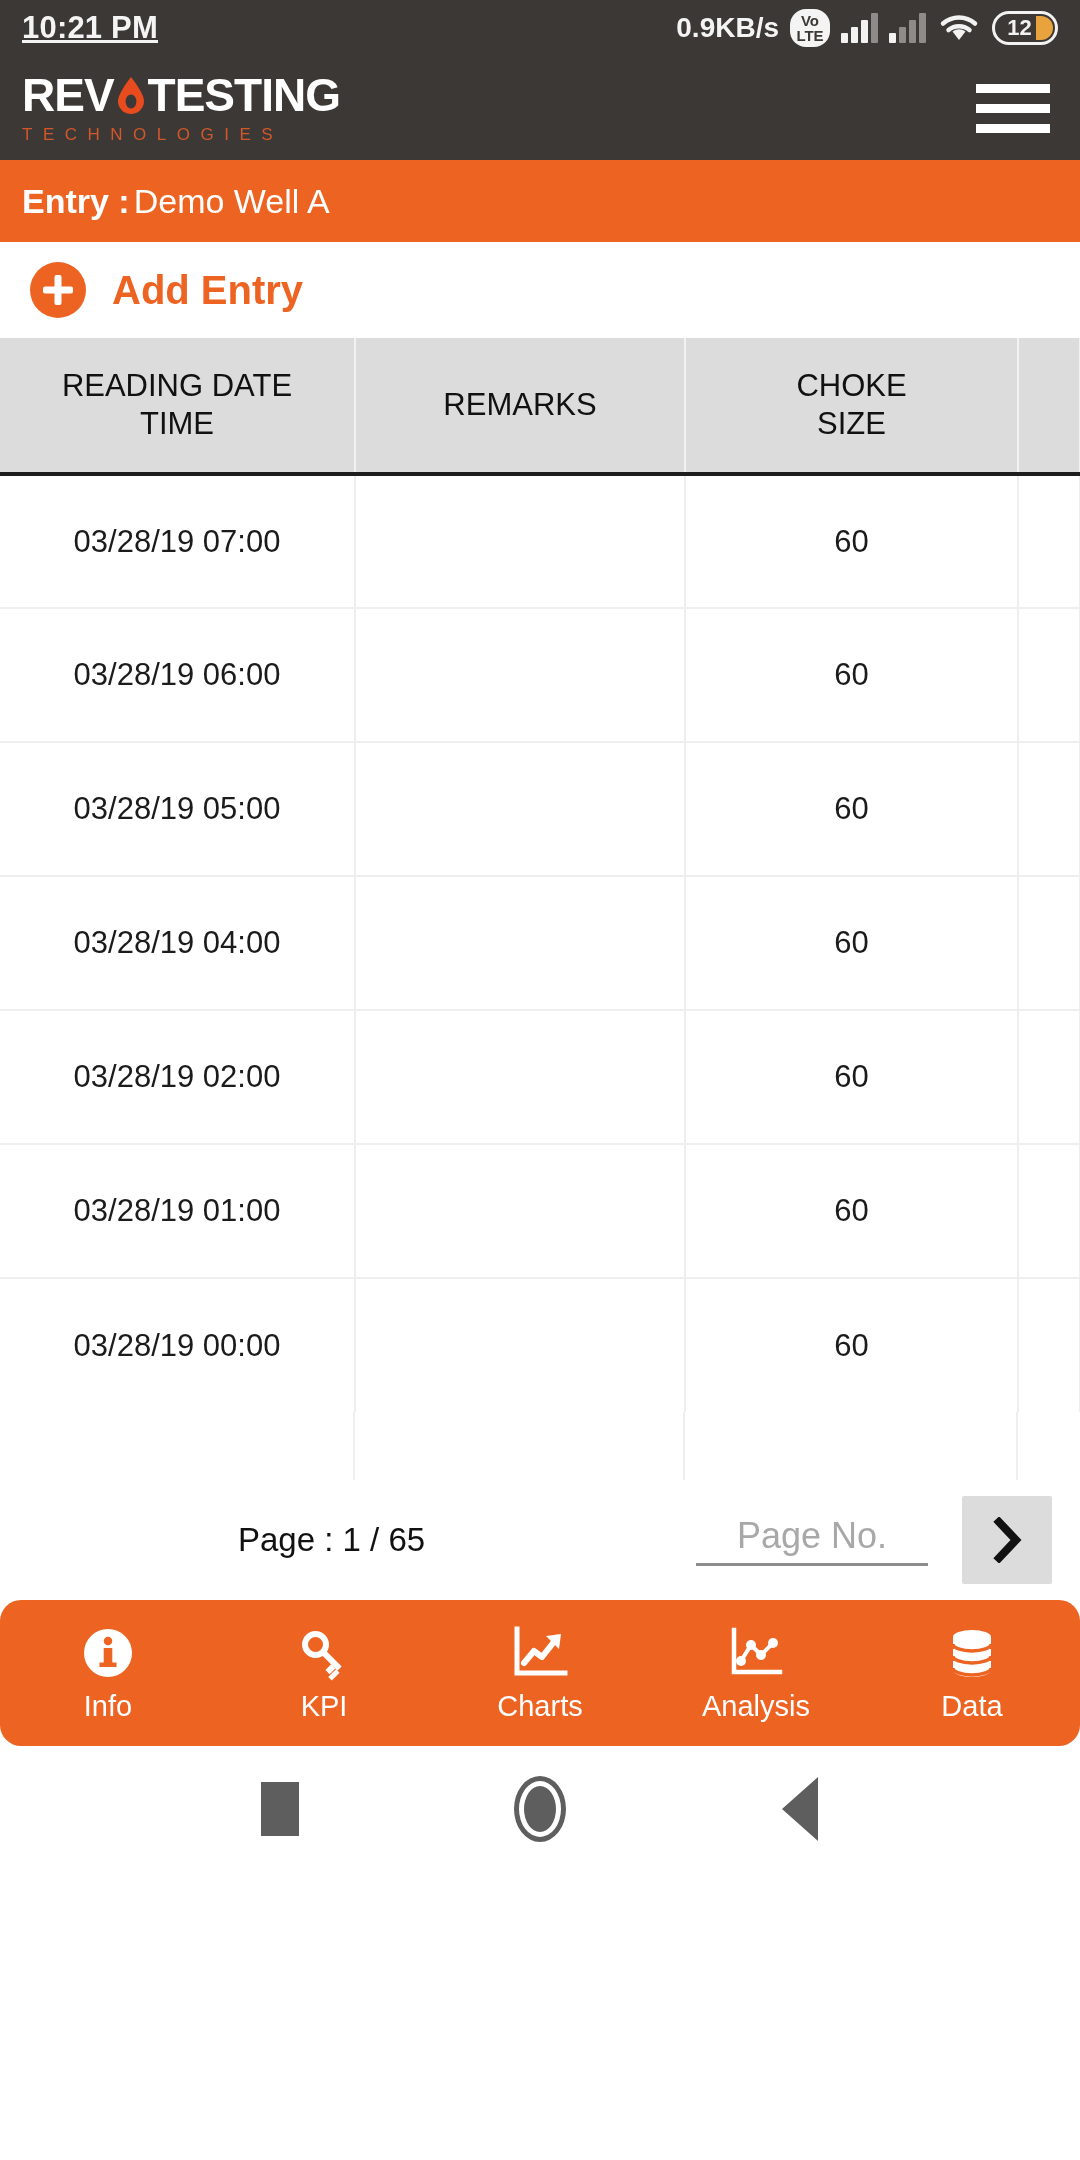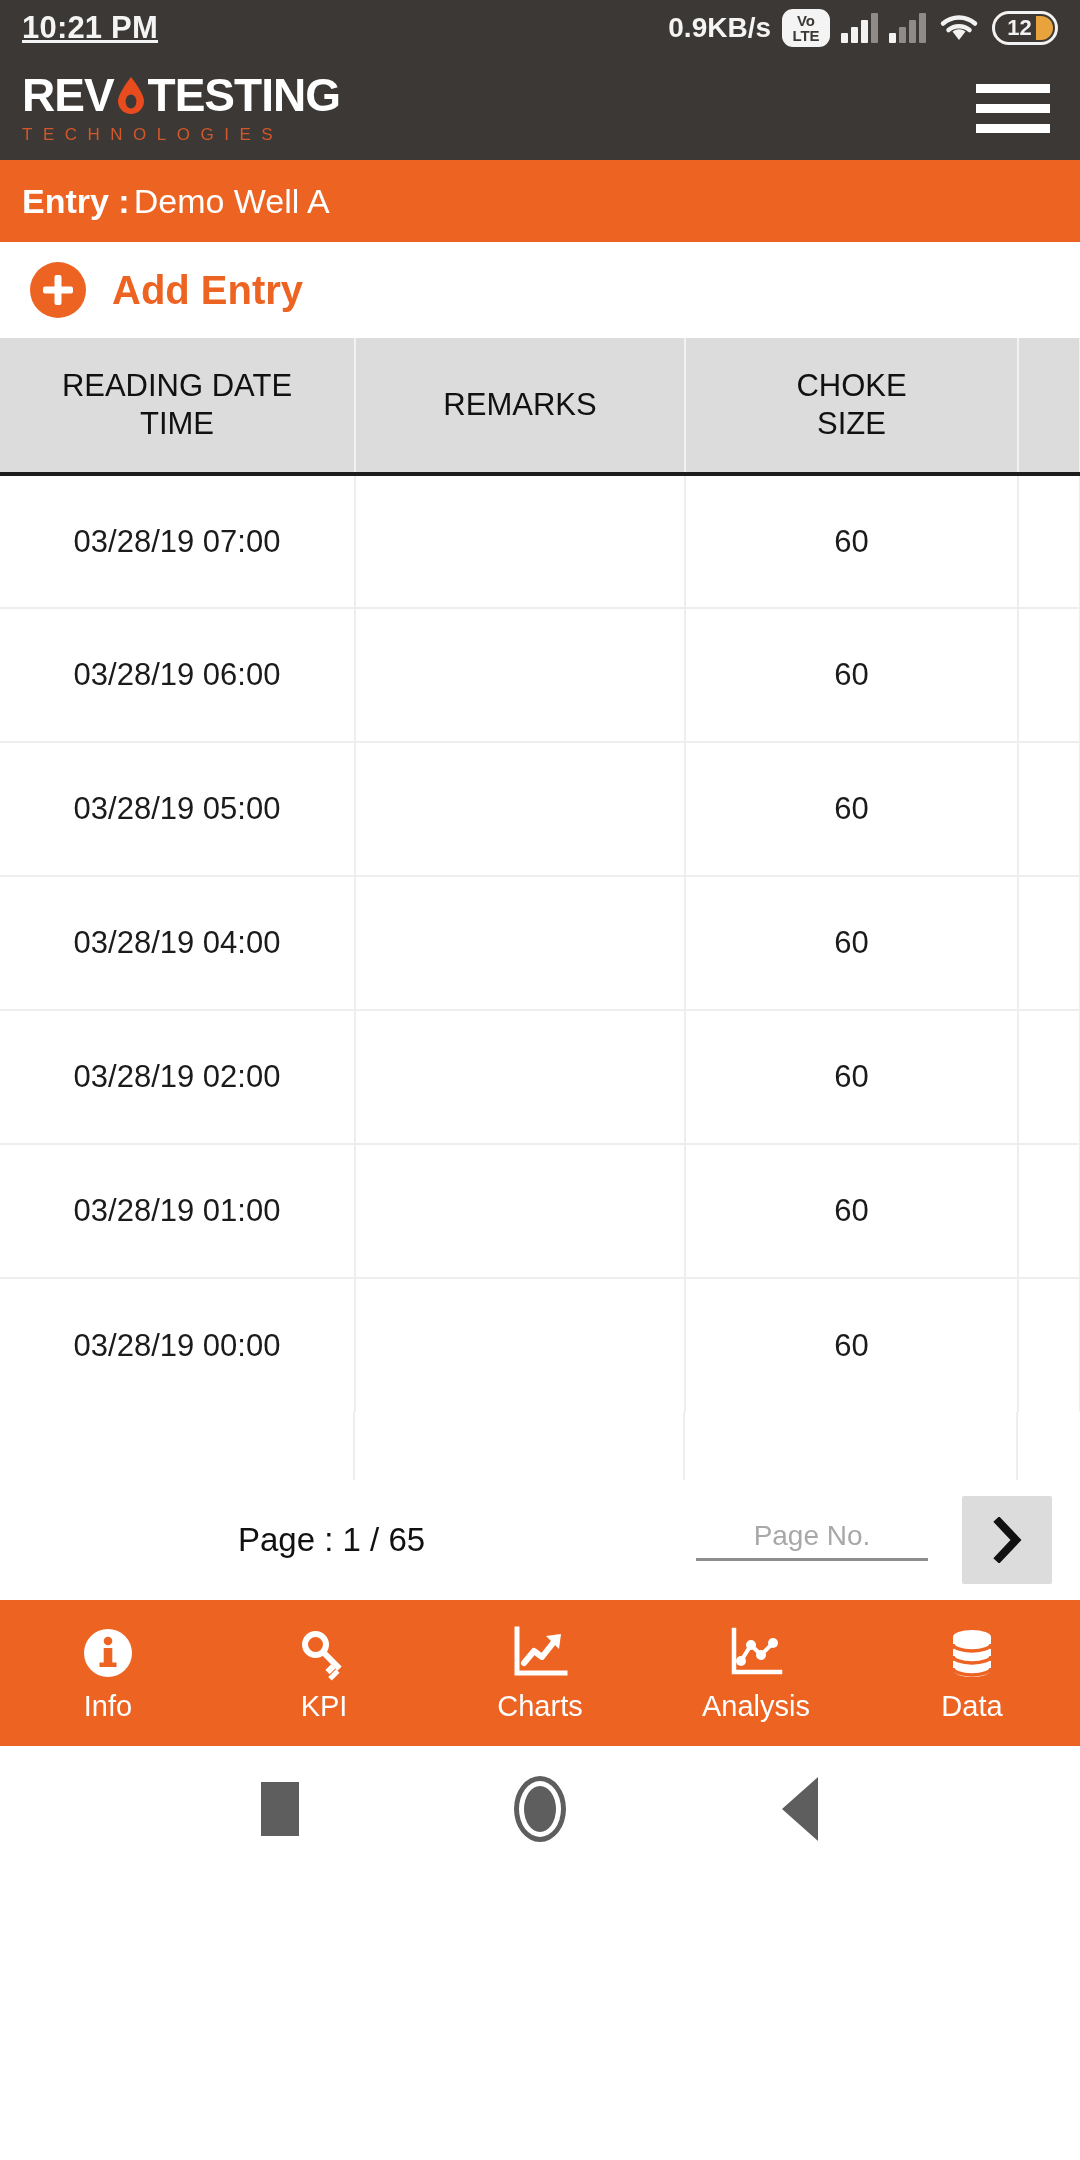--- a/index.html
+++ b/index.html
@@ -12,22 +12,22 @@
 
   
   .statusbar {
     height:56px; background:#3b3835; display:flex; align-items:center;
     padding:0 22px; color:#f4f4f4;
   }
   .status-time { font-size:31px; font-weight:bold; letter-spacing:.2px;text-decoration:underline; }
   .status-right { margin-left:auto; display:flex; align-items:center; gap:11px; }
   .status-net { font-size:28px; font-weight:bold; }
   .volte {
-    background:#f4f4f4; color:#3b3835; border-radius:11px;
-    width:48px; height:38px; display:flex; flex-direction:column;
+    background:#f4f4f4; color:#3b3835; border-radius:16px;
+    width:40px; height:38px; display:flex; flex-direction:column;
     align-items:center; justify-content:center; line-height:1;
   }
   .volte b { font-size:15px; font-weight:bold; }
   .volte s { font-size:15px; font-weight:bold; text-decoration:none; }
   .bars { display:flex; align-items:flex-end; gap:3px; height:30px; }
   .bars i { display:block; width:7px; background:#f2f2f2; border-radius:1px; }
   .bars i.dim { background:#8e8b88; }
   .b1{height:10px}.b2{height:16px}.b3{height:23px}.b4{height:30px}
   .battery {
     width:66px; height:34px; border:3px solid #f2f2f2; border-radius:17px;
@@ -113,32 +113,32 @@
     height:120px; display:flex; align-items:center; background:#fff;
     padding:0 28px;
   }
   .pageinfo { font-size:33px; color:#111; margin-left:210px; }
   .pageno {
     margin-left:auto; margin-right:34px; width:232px;
     border-bottom:3px solid #8d8d8d; padding-bottom:6px;
   }
   .pageno input {
     width:100%; border:none; outline:none; background:transparent;
-    font-size:28px; color:#111; font-family:"Liberation Sans", sans-serif;
+    font-size:36px; color:#111; font-family:"Liberation Sans", sans-serif;
     text-align:center;
   }
   .pageno input::placeholder { color:#a8a8a8; }
   .nextbtn {
     width:90px; height:88px; background:#dcdcdc; border:none; cursor:pointer;
     display:flex; align-items:center; justify-content:center; border-radius:2px;
   }
   .nextbtn svg{ display:block; }
 
   
-  .bottomnav { display:flex; height:146px; background:#ED6322; }
+  .bottomnav { display:flex; height:146px; background:#ED6322;border-radius:21px; }
   .navitem {
     flex:1; display:flex; flex-direction:column; align-items:center;
     justify-content:center; gap:8px; cursor:pointer; color:#fff;
   }
   .navitem.active { background:#C93A11; }
   .navitem .ico { height:58px; display:flex; align-items:center; justify-content:center; }
   .navitem .lab { font-size:29px; }
 
   
   .androidnav {

